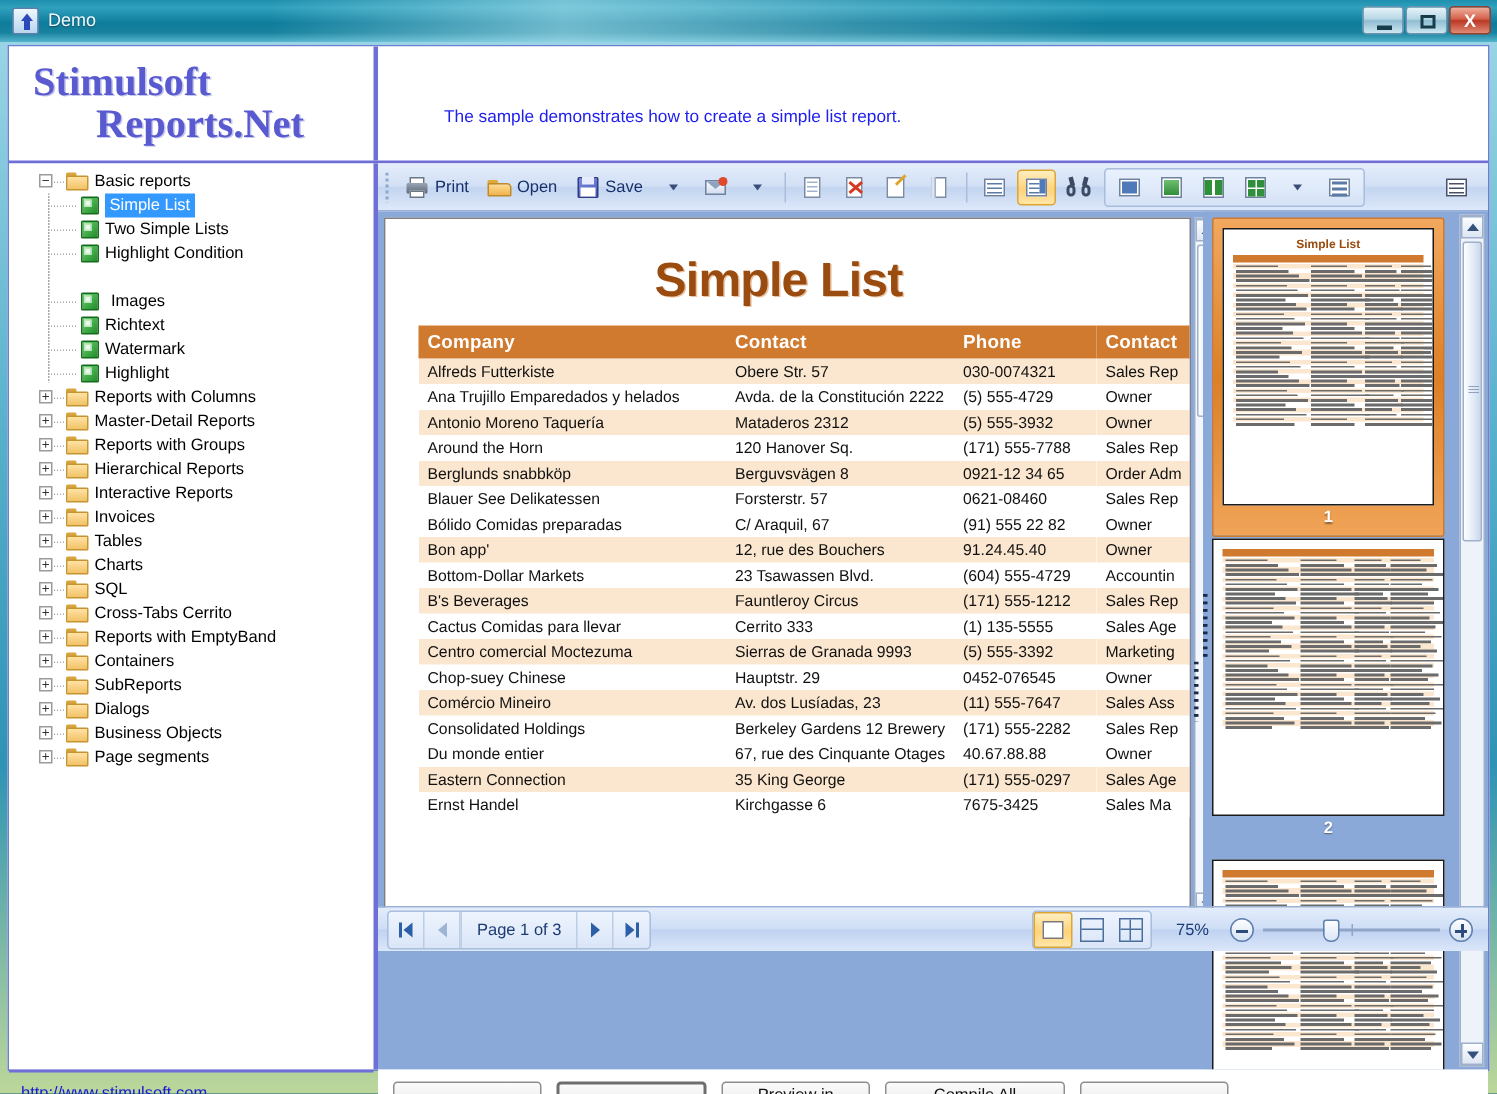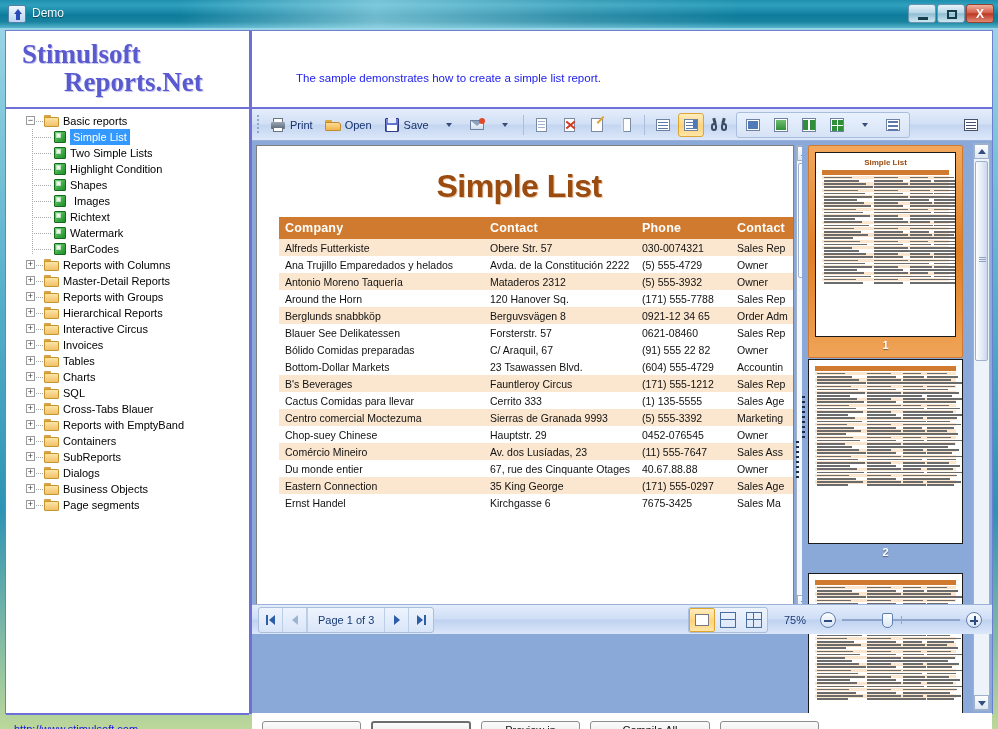--- a/index.html
+++ b/index.html
@@ -371,27 +371,20 @@
           </div>
           <div class="tlabel" style="left:64px">Two Simple Lists</div>
         </div>
         <div class="tnode" style="position: absolute; left: 0px; top: 52px; width: 243px;">
           <div class="dots" style="left:26px;width:20px"></div>
           <div class="docicon" style="left:48px">
             <div class="pg"></div>
           </div>
           <div class="tlabel" style="left:64px">Highlight Condition</div>
         </div>
-        <div class="tnode" style="position: absolute; left: 0px; top: 68px; width: 243px;">
-          <div class="dots" style="left:26px;width:20px"></div>
-          <div class="docicon" style="left:48px">
-            <div class="pg"></div>
-          </div>
-          <div class="tlabel" style="left:64px">Shapes</div>
-        </div>
         <div class="tnode" style="position: absolute; left: 0px; top: 84px; width: 243px;">
           <div class="dots" style="left:26px;width:20px"></div>
           <div class="docicon" style="left:48px">
             <div class="pg"></div>
           </div>
           <div class="tlabel" style="left:68px">Images</div>
         </div>
         <div class="tnode" style="position: absolute; left: 0px; top: 116px; width: 243px;">
           <div class="dots" style="left:26px;width:20px"></div>
           <div class="docicon" style="left:48px">
@@ -404,21 +397,21 @@
           <div class="docicon" style="left:48px">
             <div class="pg"></div>
           </div>
           <div class="tlabel" style="left:64px">Richtext</div>
         </div>
         <div class="tnode" style="position: absolute; left: 0px; top: 132px; width: 243px;">
           <div class="dots" style="left:26px;width:20px"></div>
           <div class="docicon" style="left:48px">
             <div class="pg"></div>
           </div>
-          <div class="tlabel" style="left:64px">BarCodes</div>
+          <div class="tlabel" style="left:64px">Highlight</div>
         </div>
         <div class="tnode" style="position: absolute; left: 0px; top: 148px; width: 243px;">
           <div class="pm" style="left:20px">+</div>
           <div class="dots" style="left:30px;width:8px"></div>
           <div class="folder" style="left:38px">
             <div class="tab"></div>
             <div class="body"></div>
           </div>
           <div class="tlabel" style="left:57px">Reports with Columns</div>
         </div>
@@ -449,21 +442,21 @@
           </div>
           <div class="tlabel" style="left:57px">Hierarchical Reports</div>
         </div>
         <div class="tnode" style="position: absolute; left: 0px; top: 212px; width: 243px;">
           <div class="pm" style="left:20px">+</div>
           <div class="dots" style="left:30px;width:8px"></div>
           <div class="folder" style="left:38px">
             <div class="tab"></div>
             <div class="body"></div>
           </div>
-          <div class="tlabel" style="left:57px">Interactive Circus</div>
+          <div class="tlabel" style="left:57px">Interactive Reports</div>
         </div>
         <div class="tnode" style="position: absolute; left: 0px; top: 228px; width: 243px;">
           <div class="pm" style="left:20px">+</div>
           <div class="dots" style="left:30px;width:8px"></div>
           <div class="folder" style="left:38px">
             <div class="tab"></div>
             <div class="body"></div>
           </div>
           <div class="tlabel" style="left:57px">Invoices</div>
         </div>
@@ -494,21 +487,21 @@
           </div>
           <div class="tlabel" style="left:57px">SQL</div>
         </div>
         <div class="tnode" style="position: absolute; left: 0px; top: 292px; width: 243px;">
           <div class="pm" style="left:20px">+</div>
           <div class="dots" style="left:30px;width:8px"></div>
           <div class="folder" style="left:38px">
             <div class="tab"></div>
             <div class="body"></div>
           </div>
-          <div class="tlabel" style="left:57px">Cross-Tabs Blauer</div>
+          <div class="tlabel" style="left:57px">Cross-Tabs Cerrito</div>
         </div>
         <div class="tnode" style="position: absolute; left: 0px; top: 308px; width: 243px;">
           <div class="pm" style="left:20px">+</div>
           <div class="dots" style="left:30px;width:8px"></div>
           <div class="folder" style="left:38px">
             <div class="tab"></div>
             <div class="body"></div>
           </div>
           <div class="tlabel" style="left:57px">Reports with EmptyBand</div>
         </div>
@@ -770,20 +763,26 @@
                     <td>Forsterstr. 57</td>
                     <td>0621-08460</td>
                     <td>Sales Rep</td>
                   </tr>
                   <tr class="even">
                     <td>Bólido Comidas preparadas</td>
                     <td>C/ Araquil, 67</td>
                     <td>(91) 555 22 82</td>
                     <td>Owner</td>
                   </tr>
+                  <tr class="odd">
+                    <td>Bon app'</td>
+                    <td>12, rue des Bouchers</td>
+                    <td>91.24.45.40</td>
+                    <td>Owner</td>
+                  </tr>
                   <tr class="even">
                     <td>Bottom-Dollar Markets</td>
                     <td>23 Tsawassen Blvd.</td>
                     <td>(604) 555-4729</td>
                     <td>Accountin</td>
                   </tr>
                   <tr class="odd">
                     <td>B's Beverages</td>
                     <td>Fauntleroy Circus</td>
                     <td>(171) 555-1212</td>
@@ -805,20 +804,26 @@
                     <td>Chop-suey Chinese</td>
                     <td>Hauptstr. 29</td>
                     <td>0452-076545</td>
                     <td>Owner</td>
                   </tr>
                   <tr class="odd">
                     <td>Comércio Mineiro</td>
                     <td>Av. dos Lusíadas, 23</td>
                     <td>(11) 555-7647</td>
                     <td>Sales Ass</td>
+                  </tr>
+                  <tr class="even">
+                    <td>Consolidated Holdings</td>
+                    <td>Berkeley Gardens 12  Brewery</td>
+                    <td>(171) 555-2282</td>
+                    <td>Sales Rep</td>
                   </tr>
                   <tr class="even">
                     <td>Du monde entier</td>
                     <td>67, rue des Cinquante Otages</td>
                     <td>40.67.88.88</td>
                     <td>Owner</td>
                   </tr>
                   <tr class="odd">
                     <td>Eastern Connection</td>
                     <td>35 King George</td>

